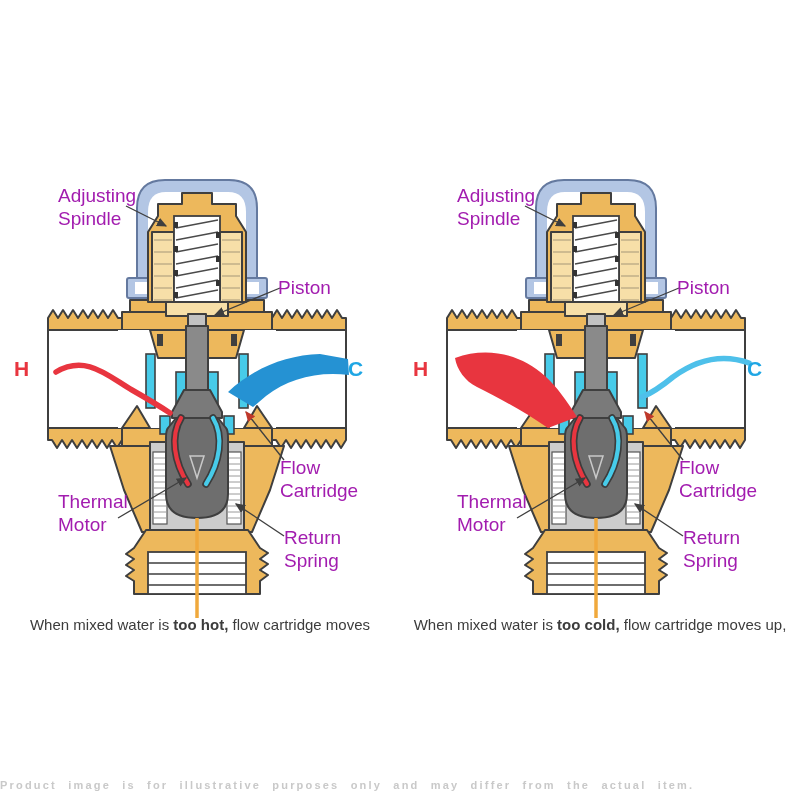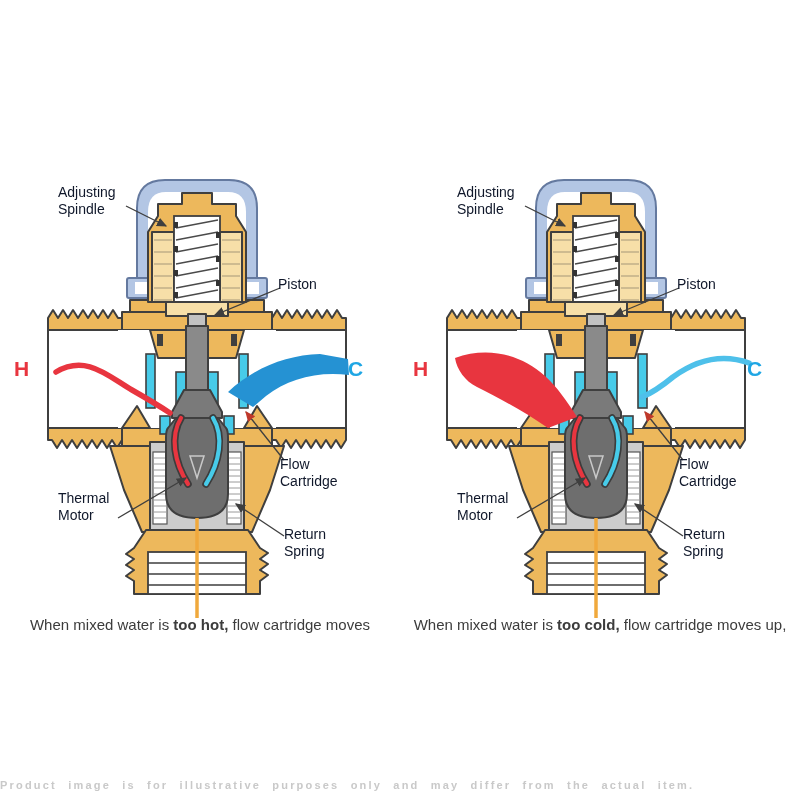--- a/index.html
+++ b/index.html
@@ -2,21 +2,21 @@
 <html style="--hot: #e8353f; --cold_label: #1fa6e4; --cold_thick: #2592d3; --cold_thin: #4ec0ea; --brass: #edb85c; --brass_light: #f7dfa8; --cap: #b3c6e4; --cap_outline: #64799f; --cartridge: #47cbe9; --piston_gray: #8a8a8a; --motor_gray: #6e6e6e; --housing_gray: #cdcdcd; --outline: #3f3f3f; --orange: #f0a93c; --caption_text: #3c3c3c; --footer_text: #c9c9c9;"><head>
 <meta charset="utf-8">
 <style>
   html,body{margin:0;padding:0;background:#fff;}
   .page{position:relative;width:800px;height:800px;background:#fff;overflow:hidden;
         font-family:"Liberation Sans", sans-serif;}
   .diagram{position:absolute;top:160px;width:400px;height:470px;}
   .diagram.left{left:0;}
   .diagram.right{left:399px;}
   .diagram svg{position:absolute;left:0;top:0;}
-  .lbl{position:absolute;font-size:14px;line-height:1.22;color:#0f172a;white-space:pre-line;}
+  .lbl{position:absolute;font-size:19px;line-height:1.22;color:#a21caf;white-space:pre-line;}
   .lbl.port{font-size:21px;font-weight:bold;}
   .lbl.hot{color:var(--hot);}
   .lbl.cold{color:var(--cold_label);}
   .caption{position:absolute;top:616px;width:400px;text-align:center;font-size:15px;color:var(--caption_text);}
   .caption.left{left:0;}
   .caption.right{left:400px;}
   .footer{position:absolute;top:779px;left:0;width:800px;text-align:left;
           font-size:11px;font-weight:bold;color:var(--footer_text);
           letter-spacing:2.2px;word-spacing:6px;}
   

